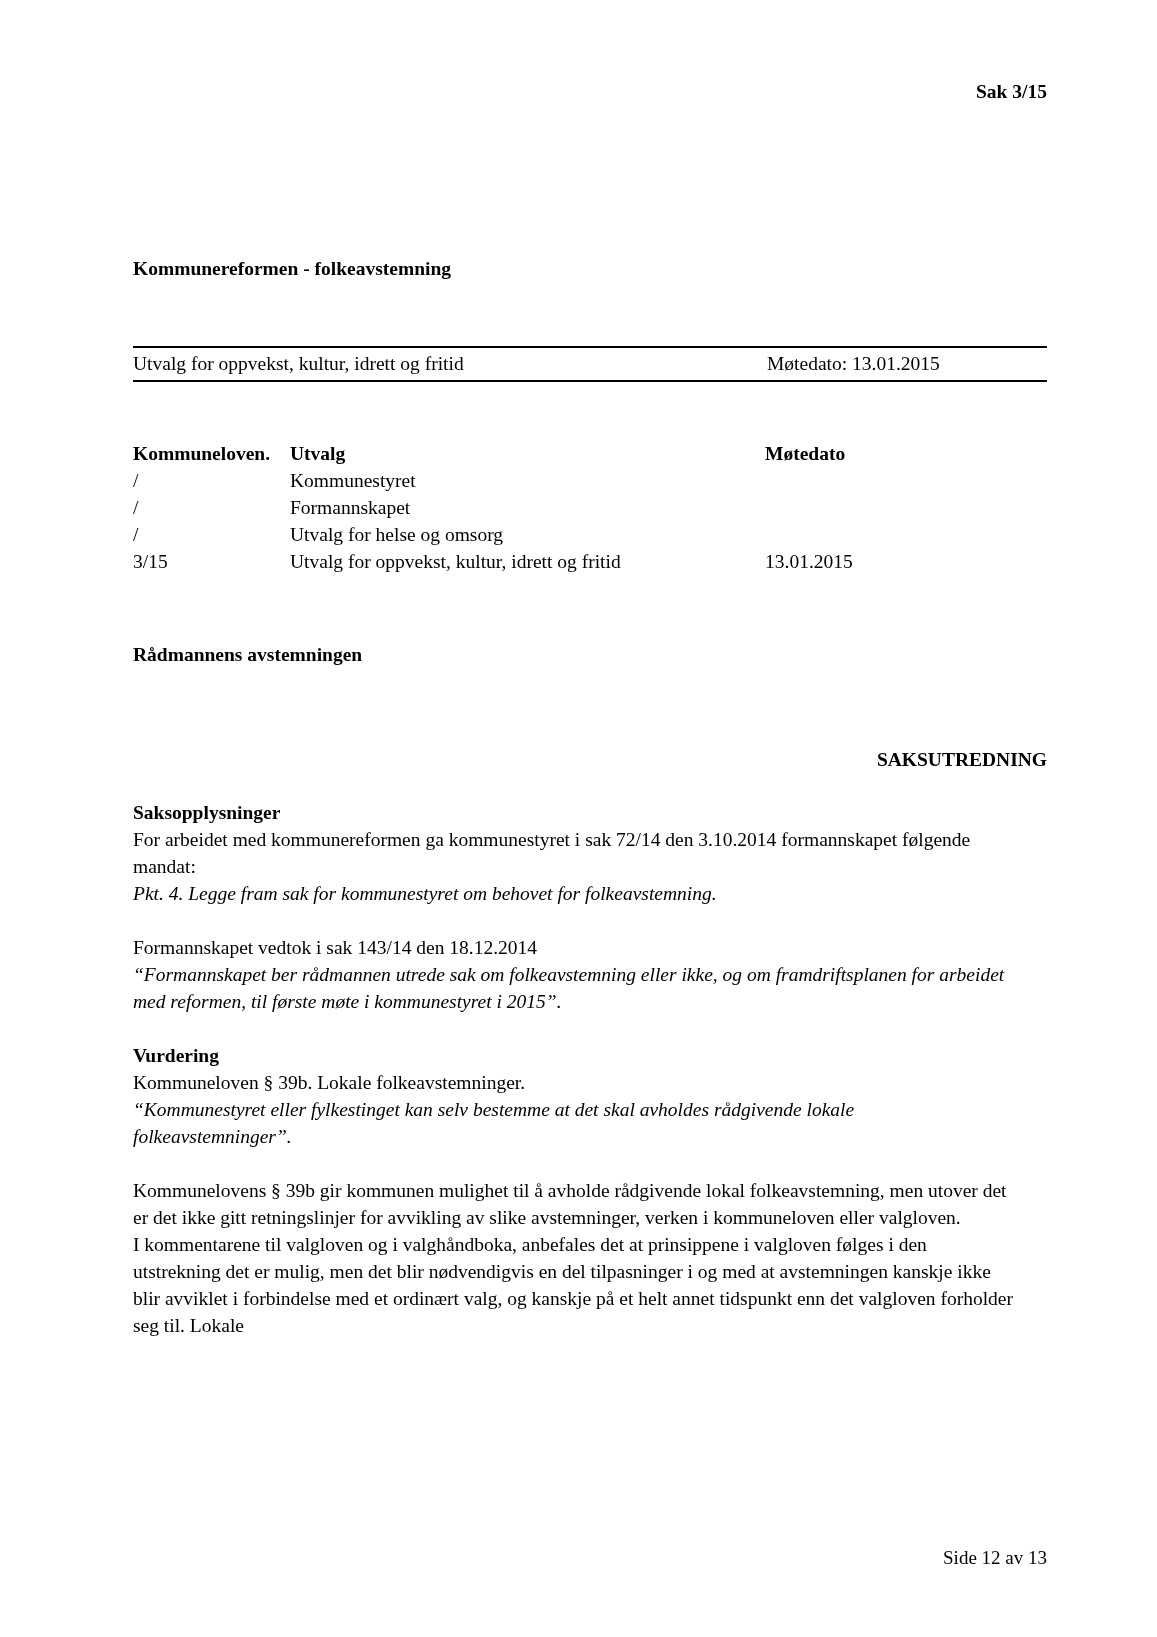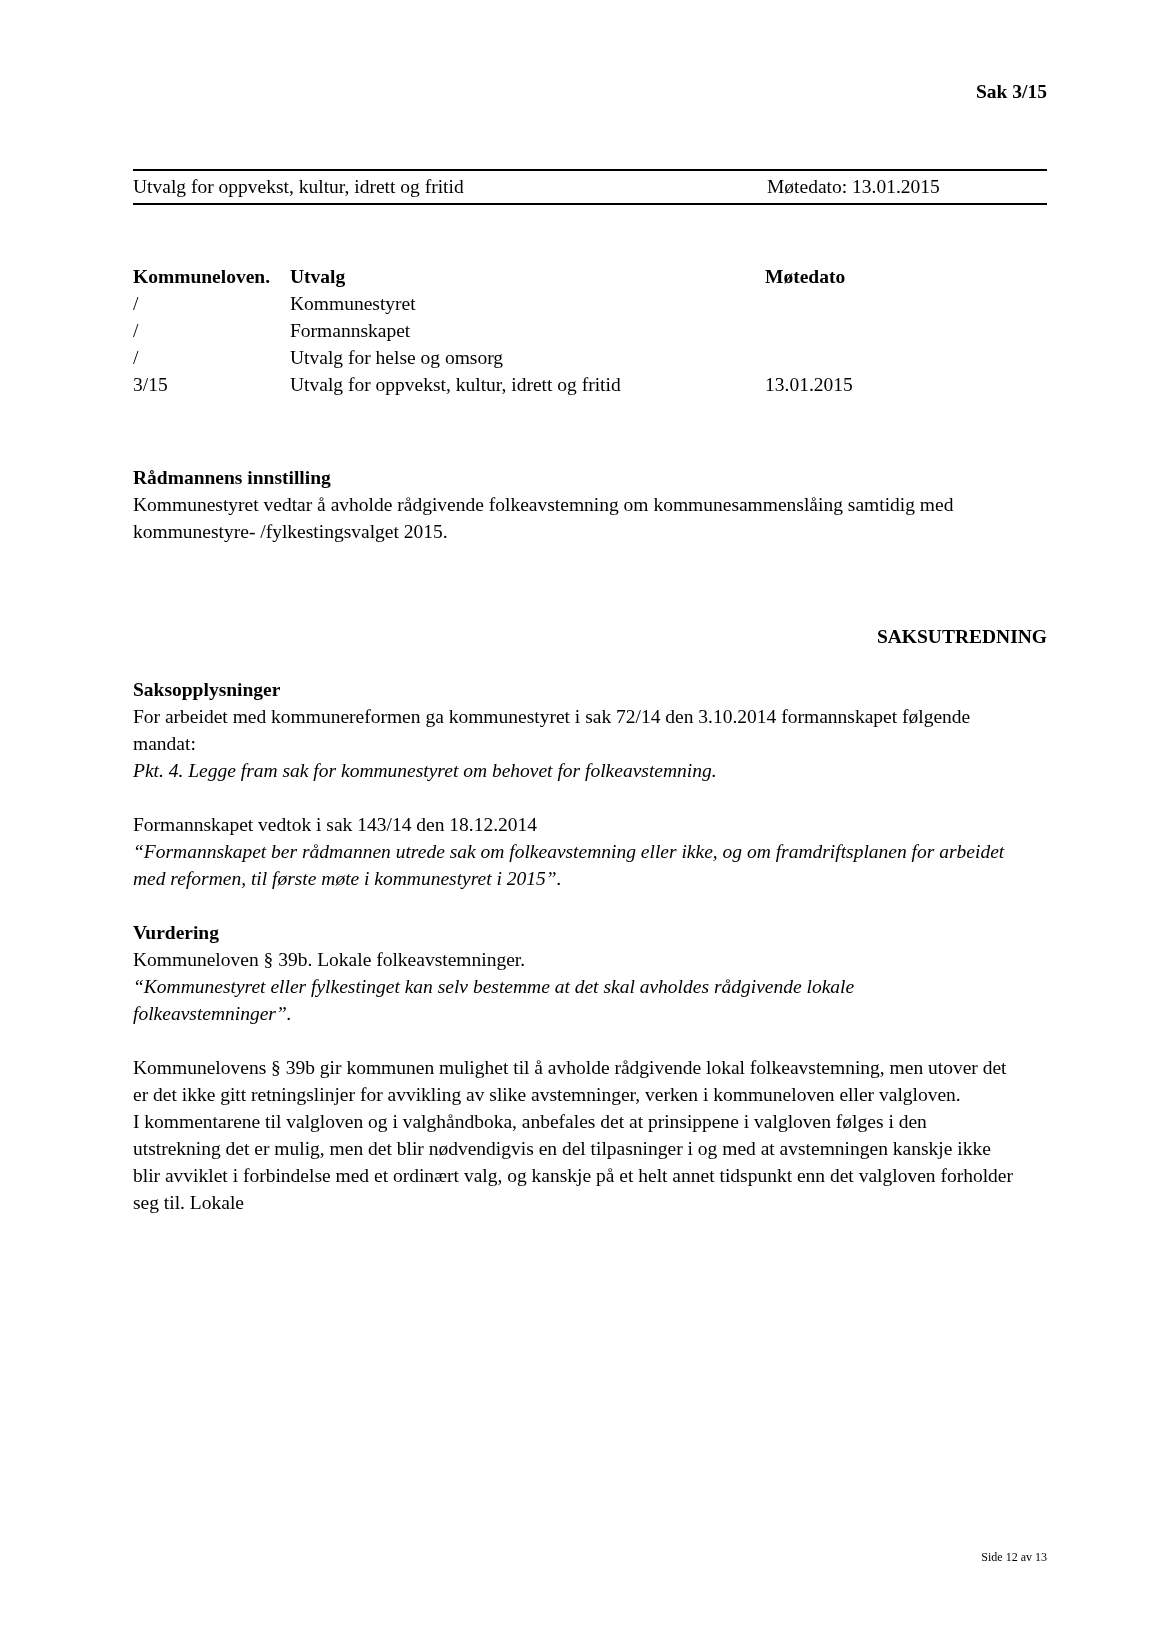--- a/index.html
+++ b/index.html
@@ -60,30 +60,31 @@
   .para {
     max-width: 882px;
   }
   .italic {
     font-style: italic;
   }
   .footer {
     position: absolute;
     right: 110px;
     bottom: 82px;
-    font-size: 12px;
+    font-size: 19px;
   }
 </style>
 </head>
 <body>
 
 <div class="page">
 
   <div class="sak-line">Sak  3/15</div>
 
+  <div class="doc-title">Kommunereformen - folkeavstemning</div>
 
   <div class="meta-block">
     <div class="meta-row">
       <span>Utvalg for oppvekst, kultur, idrett og fritid</span>
       <span>Møtedato: 13.01.2015</span>
     </div>
   </div>
 
   <div class="committee-table">
     <div class="ct-row head">
@@ -106,22 +107,21 @@
       <span>Utvalg for helse og omsorg</span>
       <span></span>
     </div>
     <div class="ct-row">
       <span>3/15</span>
       <span>Utvalg for oppvekst, kultur, idrett og fritid</span>
       <span>13.01.2015</span>
     </div>
   </div>
 
-  <div class="section-heading mt-innstilling">Rådmannens innstilling</div>
-  <div class="para">Kommunestyret vedtar å avholde rådgivende folkeavstemning om kommunesammenslåing samtidig med kommunestyre- /fylkestingsvalget 2015.</div>
+  <div class="section-heading mt-innstilling">Rådmannens avstemningen</div>
 
   <div class="section-heading mt-saksutredning">SAKSUTREDNING</div>
 
   <div class="section-heading mt-saksopplysninger">Saksopplysninger</div>
   <div class="para">For arbeidet med kommunereformen ga kommunestyret i sak 72/14 den 3.10.2014 formannskapet følgende mandat:</div>
   <div class="para italic">Pkt. 4. Legge fram sak for kommunestyret om behovet for folkeavstemning.</div>
 
   <div class="para mt-gap">Formannskapet vedtok i sak 143/14 den 18.12.2014</div>
   <div class="para italic">“Formannskapet ber rådmannen utrede sak om folkeavstemning eller ikke, og om framdriftsplanen for arbeidet med reformen, til første møte i kommunestyret i 2015”.</div>
 

